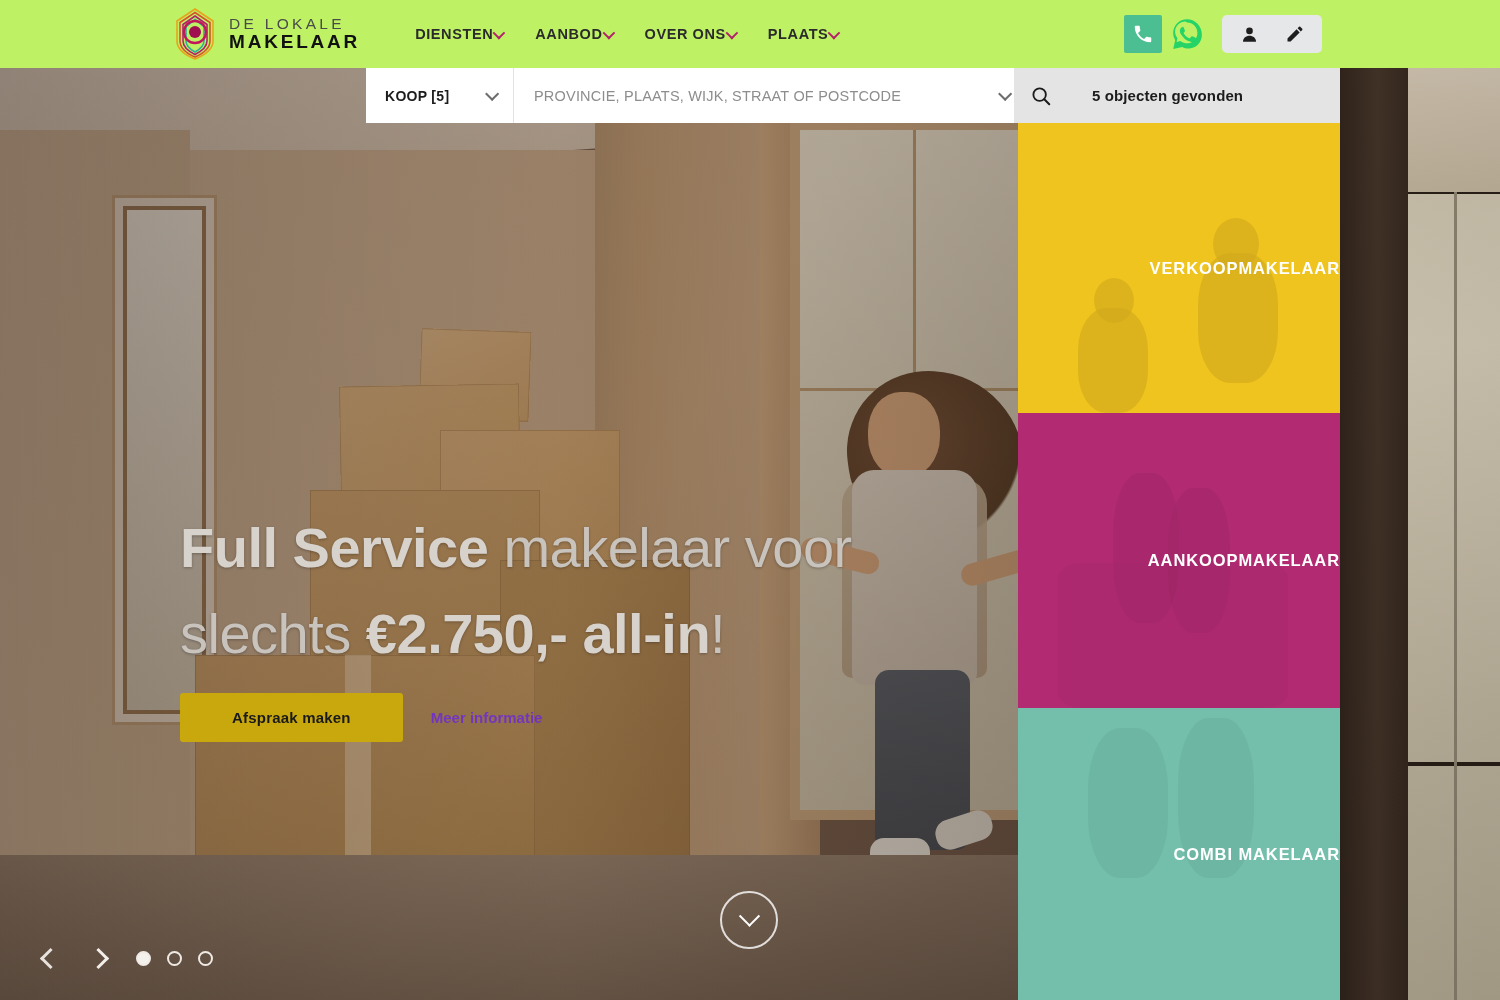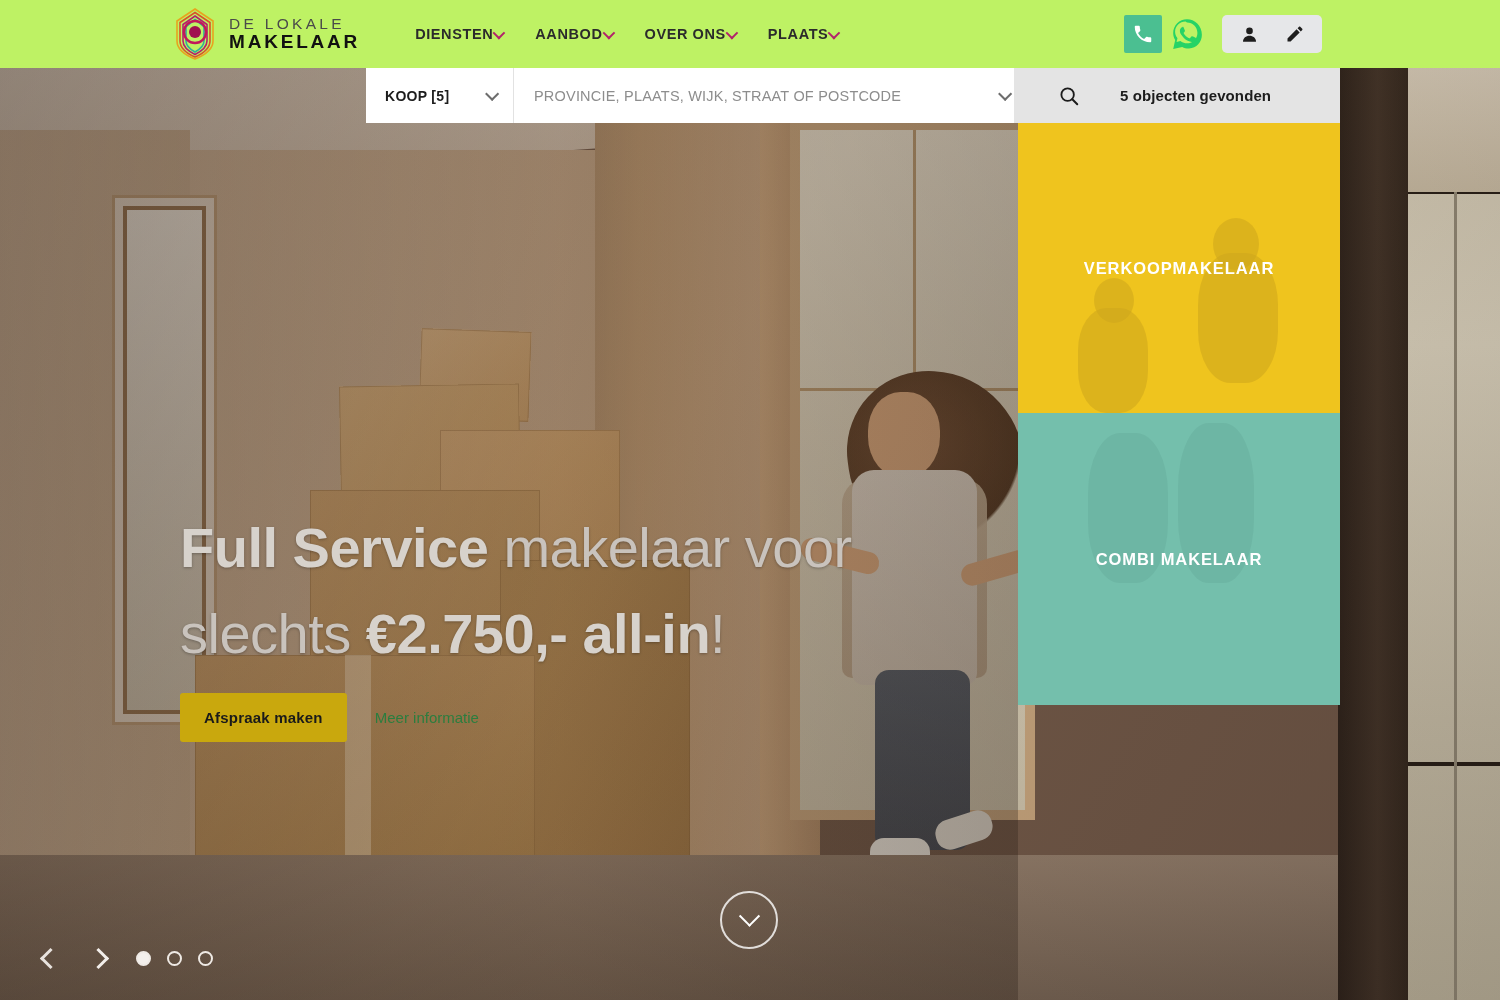--- a/index.html
+++ b/index.html
@@ -158,48 +158,48 @@
   }
   .sb-type-label { font-size: 14px; font-weight: 800; color:#1c1c1c; letter-spacing:.3px; }
   .chev-gray { display:inline-block; width: 10px; height: 10px; border-right: 2px solid #6d6d6d;
                border-bottom: 2px solid #6d6d6d; transform: rotate(45deg) translateY(-3px); }
   .sb-loc {
     flex: 1; background: #fff; display:flex; align-items:center; justify-content:space-between;
     padding: 0 6px 0 20px; cursor: text;
   }
   .sb-loc-ph { font-size: 14.5px; color: #8d8d8d; letter-spacing: .2px; }
   .sb-result {
-    width: 326px; background: #e4e4e4; display:flex; align-items:center; gap: 40px; padding-left: 44px; cursor:pointer;
+    width: 326px; background: #e4e4e4; display:flex; align-items:center; gap: 40px; padding-left: 16px; cursor:pointer;
   }
   .sb-result-text { font-size: 15px; font-weight: 800; color: #1c1c1c; letter-spacing:.1px; }
 
   
   .panels { position:absolute; left: 1018px; top: 123px; width: 322px; bottom: 0; z-index: 30; }
-  .panel { position: relative; width: 100%; display:flex; align-items:center; justify-content:center; cursor:pointer; overflow:hidden; }
+  .panel { position: relative; width: 100%; display:flex; align-items:center; justify-content:flex-end; cursor:pointer; overflow:hidden; }
   .panel-1 { height: 290px; background: #efc41e; }
   .panel-2 { height: 295px; background: #b22a72; }
   .panel-3 { height: 292px; background: #74bfac; }
   .panel-label { position: relative; z-index: 3; color:#fff; font-size: 16.5px; font-weight: 800; letter-spacing: .9px; }
   .panel-img { position:absolute; inset:0; opacity:.22; }
   .p1-fig { position:absolute; background: rgba(90,60,20,.55); border-radius: 40%; }
   .p2-fig { position:absolute; background: rgba(60,20,45,.35); border-radius: 40%; }
   .p3-fig { position:absolute; background: rgba(20,60,55,.3); border-radius: 40%; }
 
   
   .hero-copy { position:absolute; left: 180px; top: 505px; width: 760px; z-index: 20; }
   .hero-l1, .hero-l2 { font-size: 56px; line-height: 86px; color: #c9c3bd; font-weight: 300; letter-spacing: -.5px;
                        text-shadow: 0 1px 3px rgba(0,0,0,.28); white-space: nowrap; }
   .hero-strong { font-weight: 800; color: #d7d2cc; }
 
   .hero-btns { position:absolute; left: 180px; top: 693px; z-index: 20; display:flex; align-items:center; }
   .btn-primary {
     background: #c9a80d; color: #1a1a1a; font-size: 15px; font-weight: 800;
-    padding: 16px 24px; border: none; cursor: pointer; border-radius: 3px; letter-spacing:.2px;
-  }
-  .btn-link { margin-left: 28px; color: #15803d; font-size: 15px; font-weight: 400; cursor:pointer; opacity:.82; }
+    padding: 16px 52px; border: none; cursor: pointer; border-radius: 3px; letter-spacing:.2px;
+  }
+  .btn-link { margin-left: 28px; color: #6d28d9; font-size: 15px; font-weight: 700; cursor:pointer; opacity:.82; }
 
   
   .scrolldown {
     position:absolute; left: 720px; top: 891px; width: 58px; height: 58px; border: 2px solid rgba(255,255,255,.8);
     border-radius: 50%; display:flex; align-items:center; justify-content:center; cursor:pointer; z-index: 20;
   }
   .chev-white-dn { width: 15px; height: 15px; border-right: 2.6px solid #fff; border-bottom: 2.6px solid #fff;
                    transform: rotate(45deg) translate(-3px,-3px); }
 
   
@@ -355,20 +355,28 @@
   <div class="panels">
     <div class="panel panel-1">
       <div class="panel-img">
         <div class="p1-fig" style="left:180px;top:130px;width:80px;height:130px;"></div>
         <div class="p1-fig" style="left:195px;top:95px;width:46px;height:52px;border-radius:50%;"></div>
         <div class="p1-fig" style="left:60px;top:185px;width:70px;height:105px;"></div>
         <div class="p1-fig" style="left:76px;top:155px;width:40px;height:45px;border-radius:50%;"></div>
       </div>
       <span class="panel-label">VERKOOPMAKELAAR</span>
     </div>
+    <div class="panel panel-2">
+      <div class="panel-img">
+        <div class="p2-fig" style="left:95px;top:60px;width:66px;height:150px;"></div>
+        <div class="p2-fig" style="left:150px;top:75px;width:62px;height:145px;"></div>
+        <div class="p2-fig" style="left:40px;top:150px;width:230px;height:145px;border-radius:10%;opacity:.5;"></div>
+      </div>
+      <span class="panel-label">AANKOOPMAKELAAR</span>
+    </div>
     <div class="panel panel-3">
       <div class="panel-img">
         <div class="p3-fig" style="left:70px;top:20px;width:80px;height:150px;"></div>
         <div class="p3-fig" style="left:160px;top:10px;width:76px;height:160px;"></div>
       </div>
       <span class="panel-label">COMBI MAKELAAR</span>
     </div>
   </div>
 
   <div class="hero-copy">

